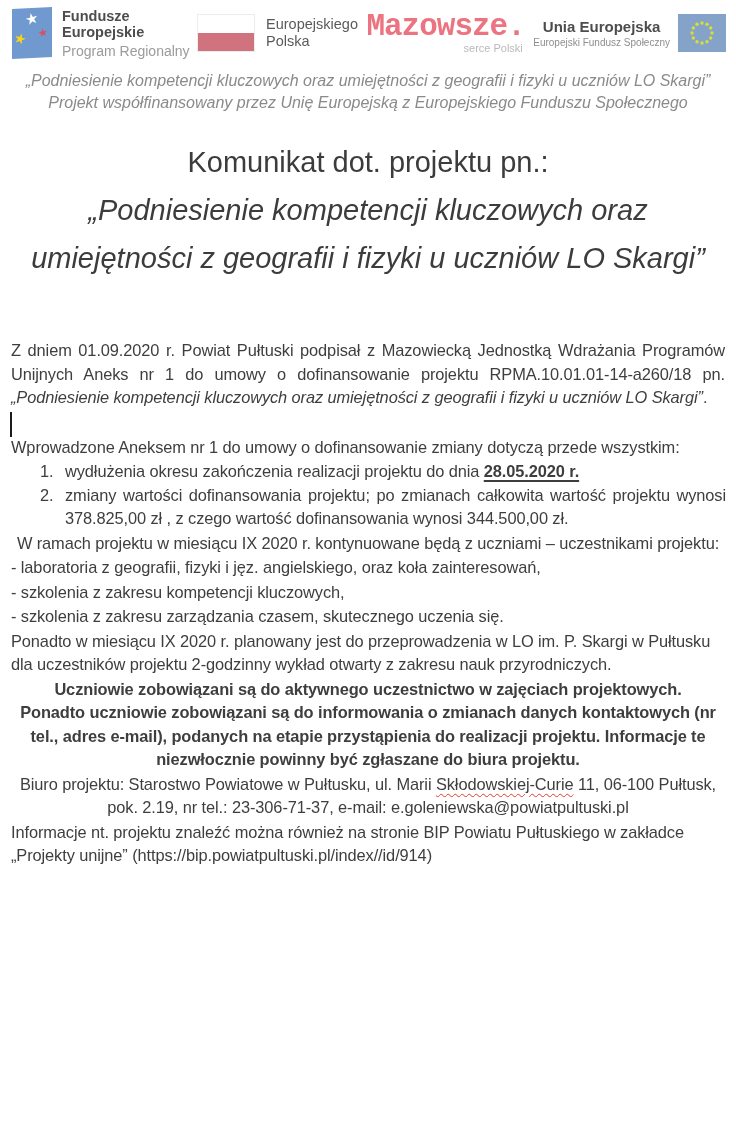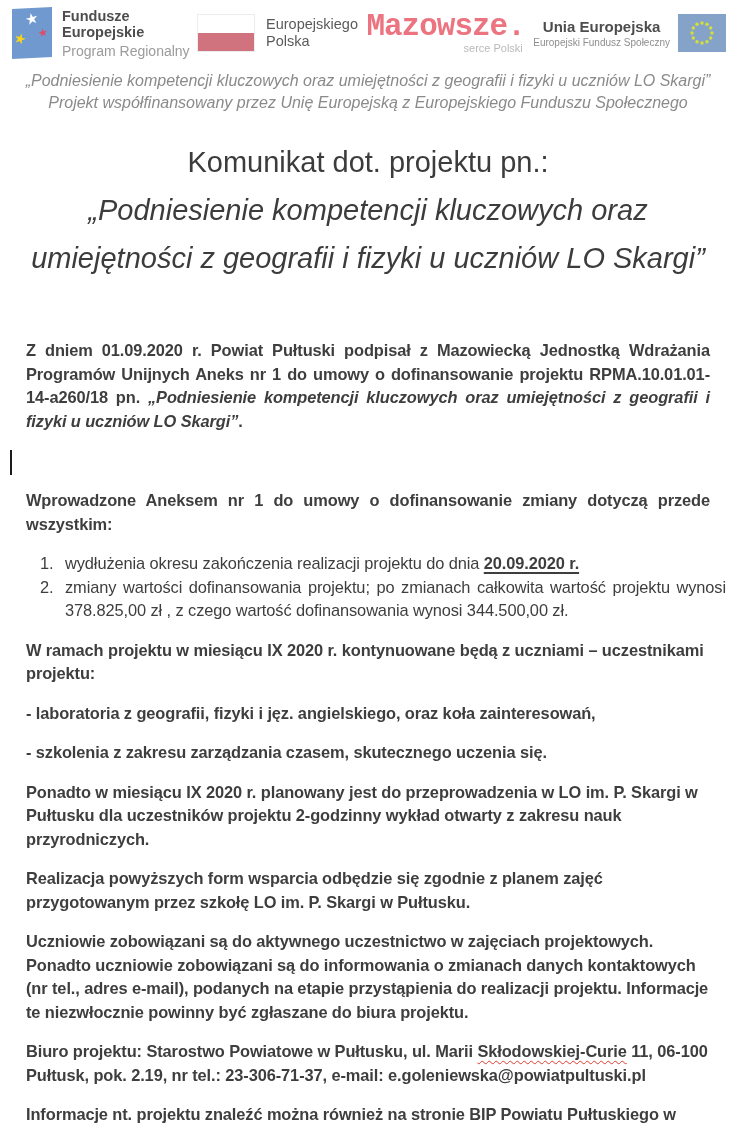--- a/index.html
+++ b/index.html
@@ -29,23 +29,23 @@
   .eu-text .l1{font-size:15px;font-weight:700;color:#4d4d4d;line-height:16px;}
   .eu-text .l2{font-size:10px;color:#8e8e8e;margin-top:2px;}
   .eu-flag{flex:0 0 auto;}
   
   .subtitle{text-align:center;font-style:italic;color:#8a8a8a;font-size:16px;line-height:21.5px;margin-top:9px;}
   
   .title{text-align:center;font-weight:400;color:#3c3c3c;font-size:29px;line-height:48px;margin:25px 18px 0 18px;}
   .title .t2{font-style:italic;}
   
   .content{padding:0 10px;font-size:16.4px;line-height:23.5px;letter-spacing:-0.1px;margin-top:57px;}
-  .content p{margin:16px;font-weight:bold;}
+  .content p{margin:1px;}
   .just{text-align:justify;}
-  .gap{margin-top:23.5px;}
+  .gap{margin-top:23.5px;text-align:center;}
   .caret-line{height:24px;position:relative;}
   .caret{position:absolute;left:0;top:1px;width:2px;height:25px;background:#1b1b1b;}
   .li{position:relative;padding-left:55px;}
   .li .num{position:absolute;left:30px;}
   .bold-em{font-weight:700;text-decoration:underline;text-decoration-thickness:2px;text-underline-offset:3px;}
   .bold-para{font-weight:700;}
   .spell{text-decoration-line:underline;text-decoration-style:wavy;text-decoration-color:#e23b2e;text-decoration-thickness:1px;text-underline-offset:3px;}
   em{font-style:italic;}
 </style>
 </head>
@@ -123,32 +123,32 @@
 
     <p class="just"><span>Z dniem 01.09.2020 r. Powiat Pułtuski podpisał z Mazowiecką Jednostką Wdrażania Programów Unijnych Aneks nr 1 do umowy o dofinansowanie projektu RPMA.10.01.01-14-a260/18 pn. </span><em>„Podniesienie kompetencji kluczowych oraz umiejętności z geografii i fizyki u uczniów LO Skargi”</em><span>.</span></p>
 
     <div class="caret-line">
       <span class="caret"></span>
     </div>
 
     <p class="just">Wprowadzone Aneksem nr 1 do umowy o dofinansowanie zmiany dotyczą przede wszystkim:</p>
 
     <div class="li">
-      <span class="num">1.</span><span>wydłużenia okresu zakończenia realizacji projektu do dnia </span><span class="bold-em">20.09.2020 r.</span>
+      <span class="num">1.</span><span>wydłużenia okresu zakończenia realizacji projektu do dnia </span><span class="bold-em">28.05.2020 r.</span>
     </div>
     <div class="li just">
       <span class="num">2.</span><span>zmiany wartości dofinansowania projektu; po zmianach całkowita wartość projektu wynosi 378.825,00 zł , z czego wartość dofinansowania wynosi 344.500,00 zł.</span>
     </div>
 
     <p class="gap">W ramach projektu w miesiącu IX 2020 r. kontynuowane będą z uczniami – uczestnikami projektu:</p>
     <p>- laboratoria z geografii, fizyki i jęz. angielskiego, oraz koła zainteresowań,</p>
+    <p>- szkolenia z zakresu kompetencji kluczowych,</p>
     <p>- szkolenia z zakresu zarządzania czasem, skutecznego uczenia się.</p>
     <p>Ponadto w miesiącu IX 2020 r. planowany jest do przeprowadzenia w LO im. P. Skargi w Pułtusku dla uczestników projektu 2-godzinny wykład otwarty z zakresu nauk przyrodniczych.</p>
 
-    <p class="gap">Realizacja powyższych form wsparcia odbędzie się zgodnie z planem zajęć przygotowanym przez szkołę LO im. P. Skargi w Pułtusku.</p>
 
     <p class="gap bold-para"><span>Uczniowie zobowiązani są do aktywnego uczestnictwo w zajęciach projektowych.</span><br><span>Ponadto uczniowie zobowiązani są do informowania o zmianach danych kontaktowych (nr tel., adres e-mail), podanych na etapie przystąpienia do realizacji projektu. Informacje te niezwłocznie powinny być zgłaszane do biura projektu.</span></p>
 
     <p class="gap"><span>Biuro projektu: Starostwo Powiatowe w Pułtusku, ul. Marii </span><span class="spell">Skłodowskiej-Curie</span><span> 11, 06-100 Pułtusk, pok. 2.19, nr tel.: 23-306-71-37, e-mail: e.goleniewska@powiatpultuski.pl</span></p>
 
     <p>Informacje nt. projektu znaleźć można również na stronie BIP Powiatu Pułtuskiego w zakładce „Projekty unijne” (https://bip.powiatpultuski.pl/index//id/914)</p>
 
   </main>
 </div>
 

